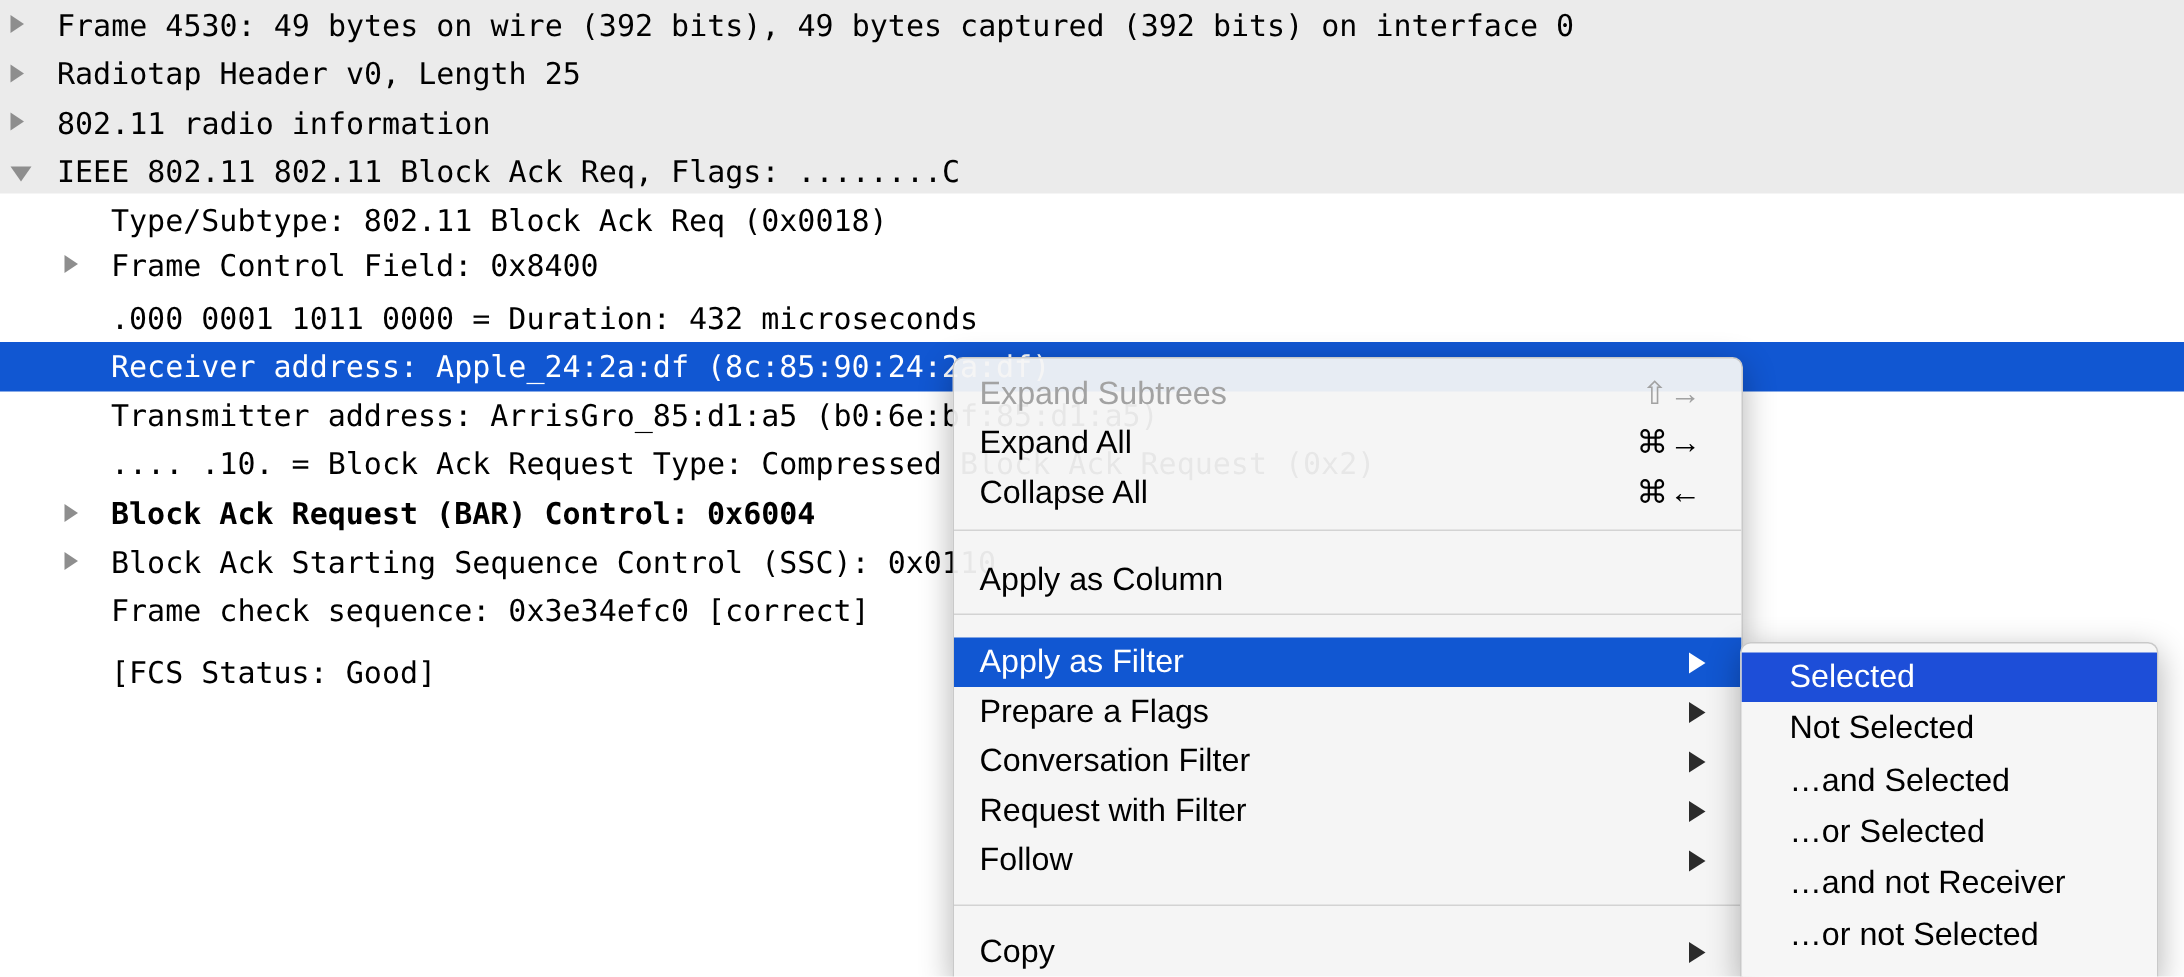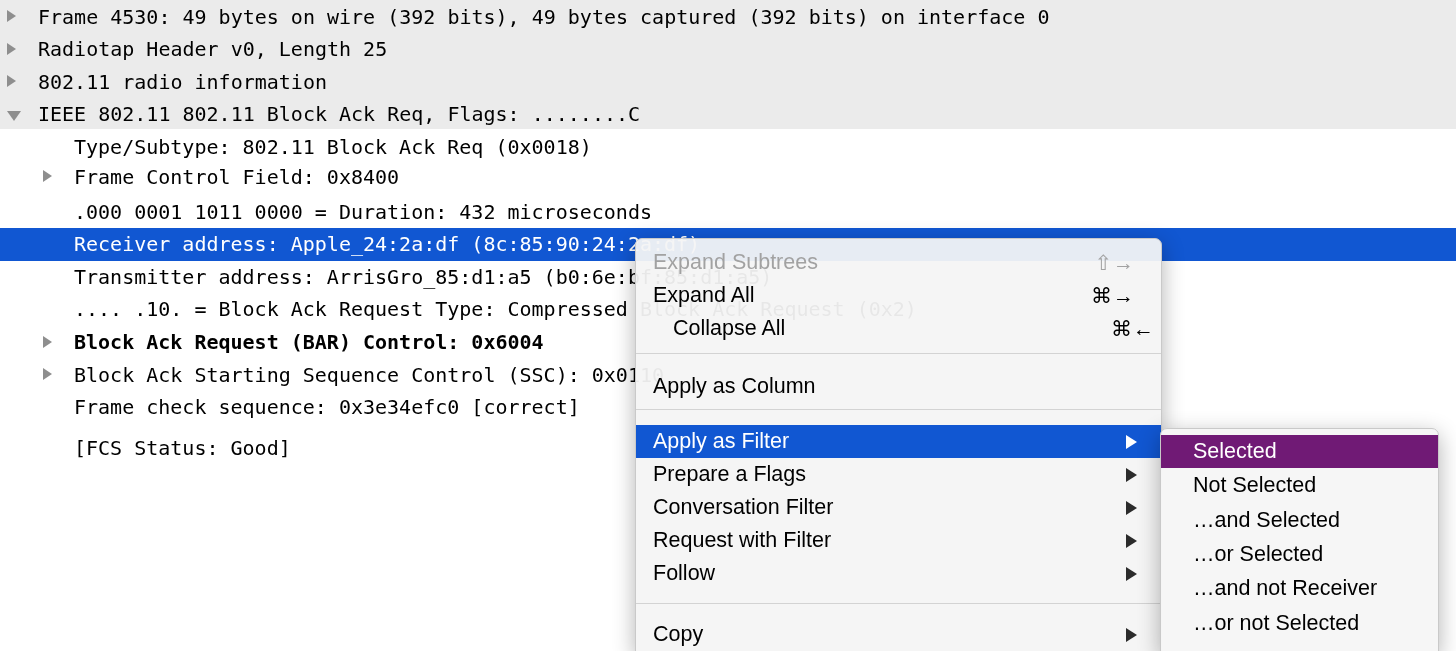--- a/index.html
+++ b/index.html
@@ -90,21 +90,21 @@
     box-shadow:0 6px 22px rgba(0,0,0,0.30);
     font-size:21.5px;color:#000000;
     overflow:hidden;
   }
   .si{
     position:absolute;left:0;width:277px;height:33px;
     display:flex;align-items:center;
     padding-left:32px;box-sizing:border-box;
     white-space:nowrap;
   }
-  .si.hl{background:#701a75;color:#ffffff;}
+  .si.hl{background:#1d4ed8;color:#ffffff;}
 </style>
 </head>
 <body>
 
 <div id="tree">
   <div id="tree-shade"></div>
   <div id="tree-rows">
       <div class="row" style="top: 0px;">
         <span class="tw" style="left: 7px; top: 10px;"></span>
         <span class="label" style="left: 38px;">Frame 4530: 49 bytes on wire (392 bits), 49 bytes captured (392 bits) on interface 0</span>
@@ -162,21 +162,21 @@
     <div class="msep" style="top: 170px;"></div>
     <div class="msep" style="top: 364px;"></div>
     <div class="mi disabled" style="top: 7px;">
       <span class="mlabel">Expand Subtrees</span>
       <span class="shortcut">⇧→</span>
     </div>
     <div class="mi" style="top: 40px;">
       <span class="mlabel">Expand All</span>
       <span class="shortcut">⌘→</span>
     </div>
-    <div class="mi" style="top: 73px; margin-left: 20px;">
+    <div class="mi" style="top: 73px;">
       <span class="mlabel">Collapse All</span>
       <span class="shortcut">⌘←</span>
     </div>
     <div class="mi" style="top: 131px;">
       <span class="mlabel">Apply as Column</span>
     </div>
     <div class="mi hl" style="top: 186px;">
       <span class="mlabel">Apply as Filter</span>
       <span class="arrow"></span>
     </div>

